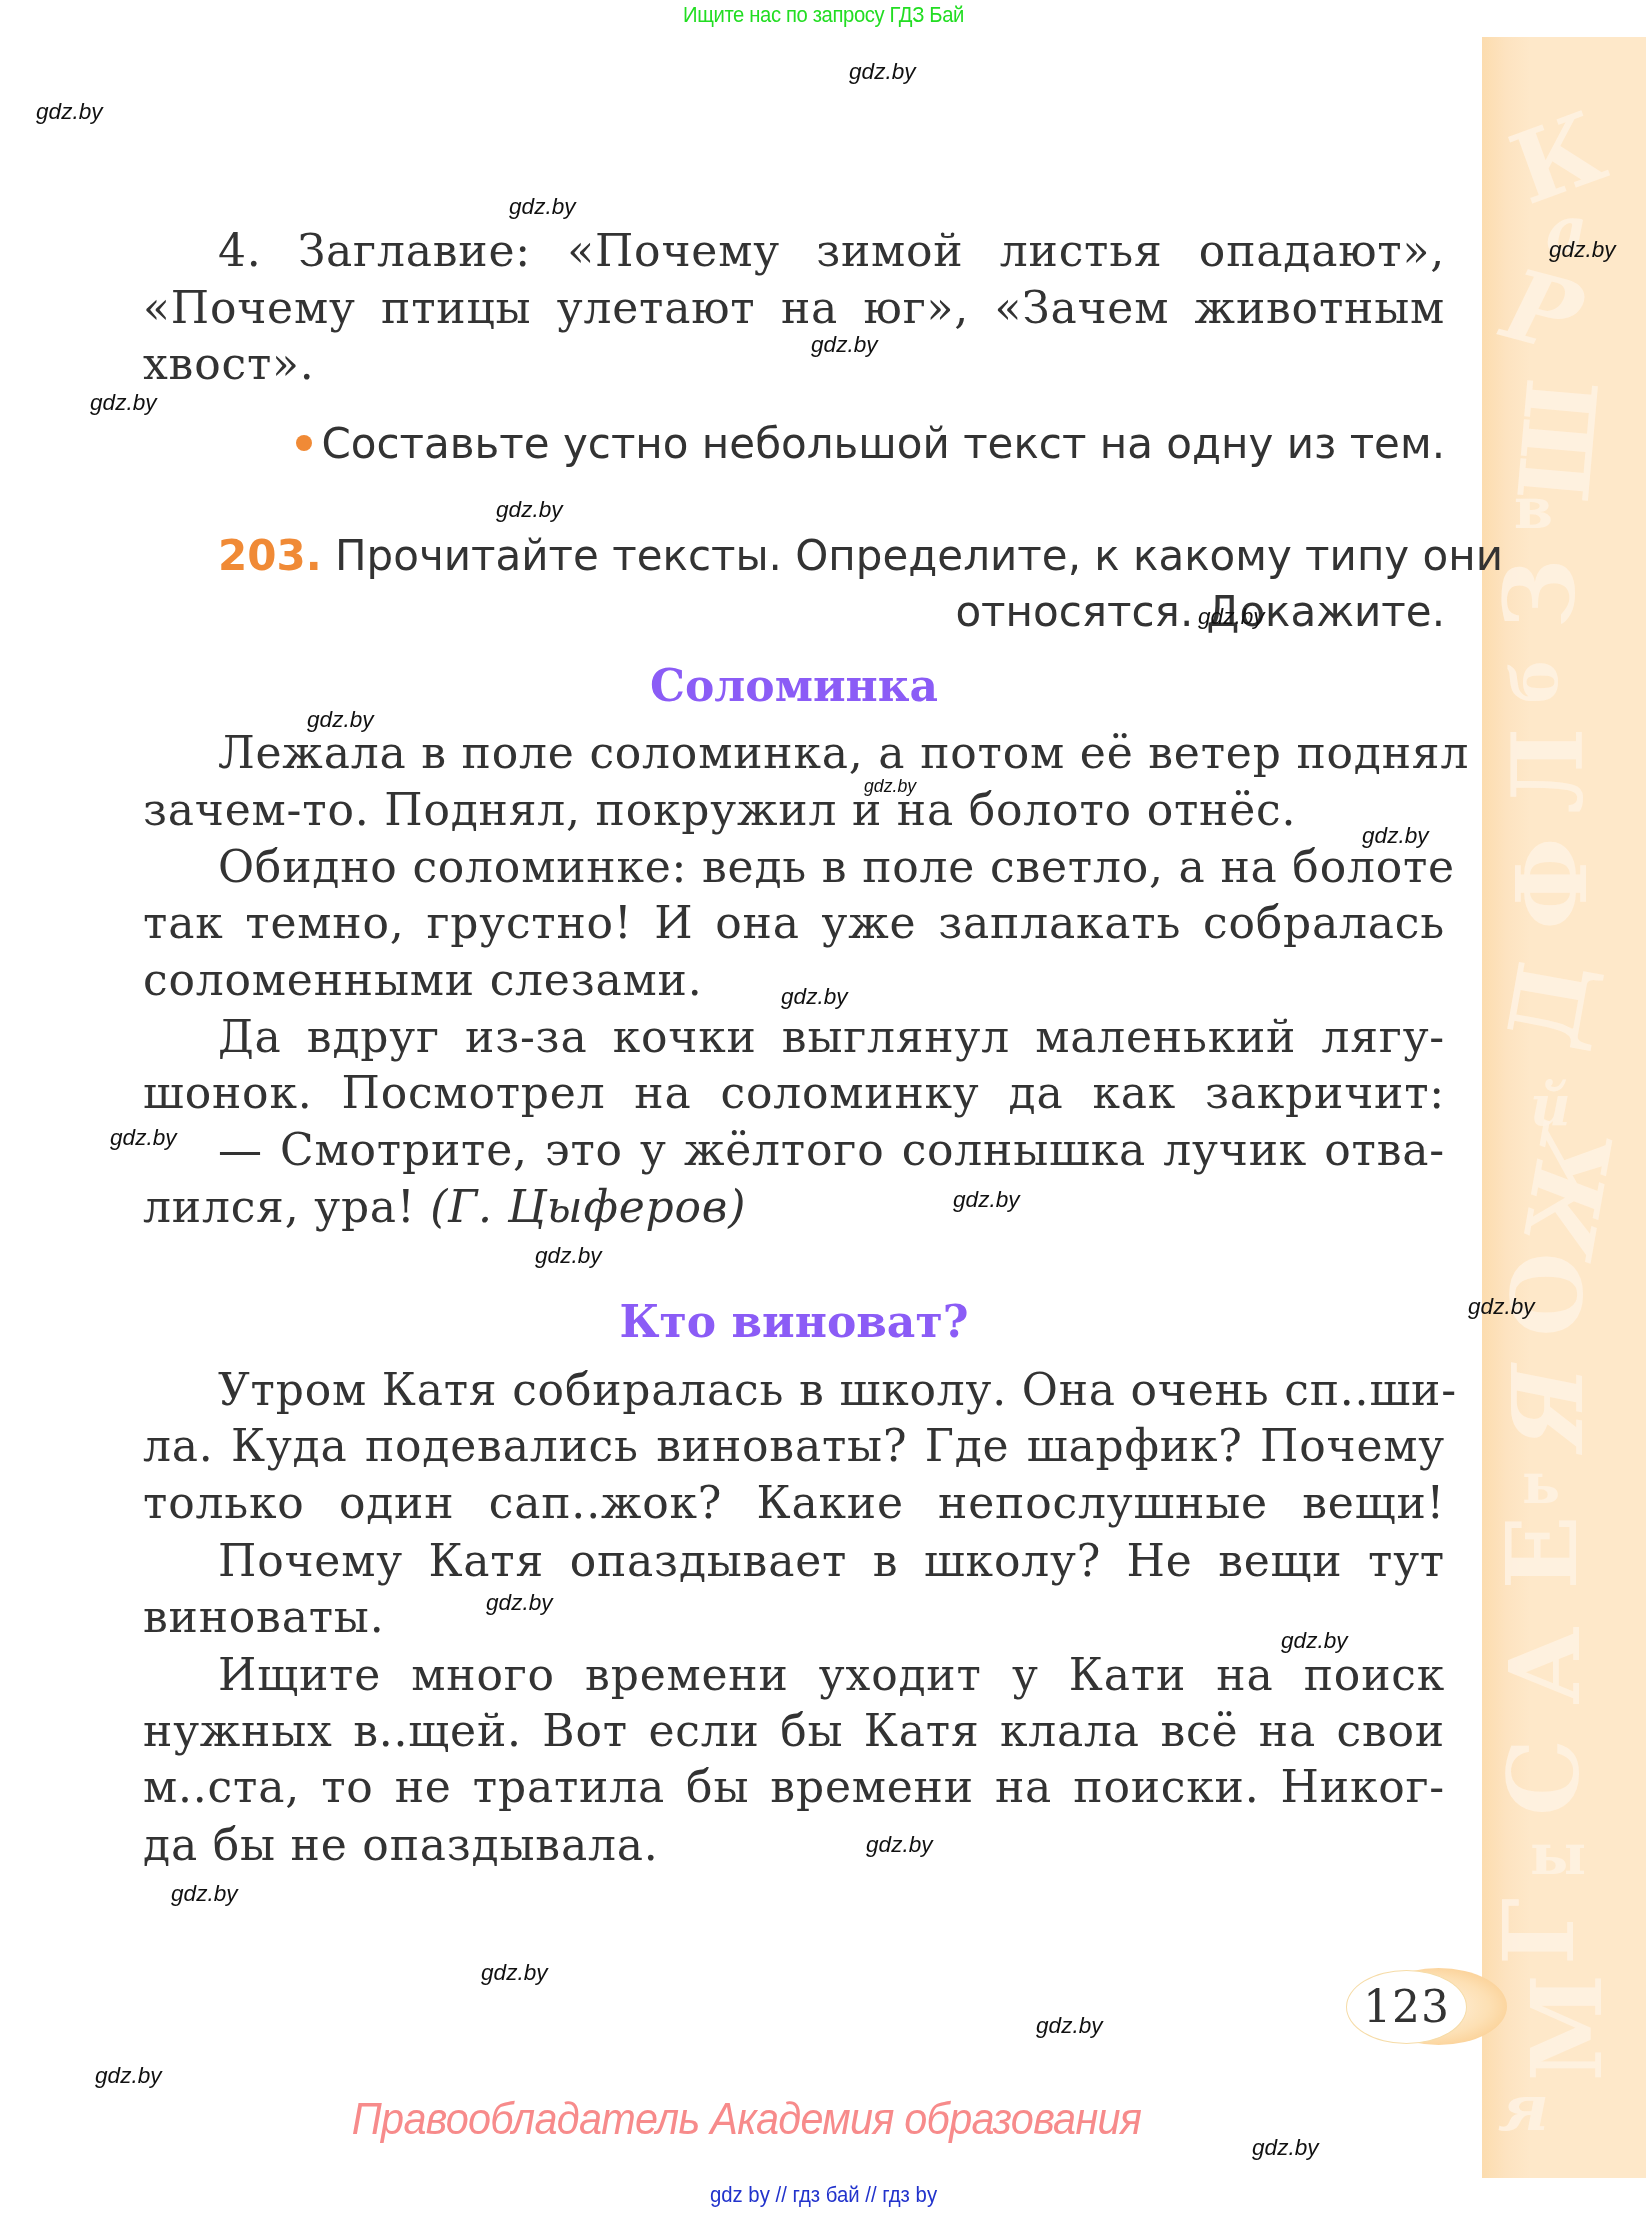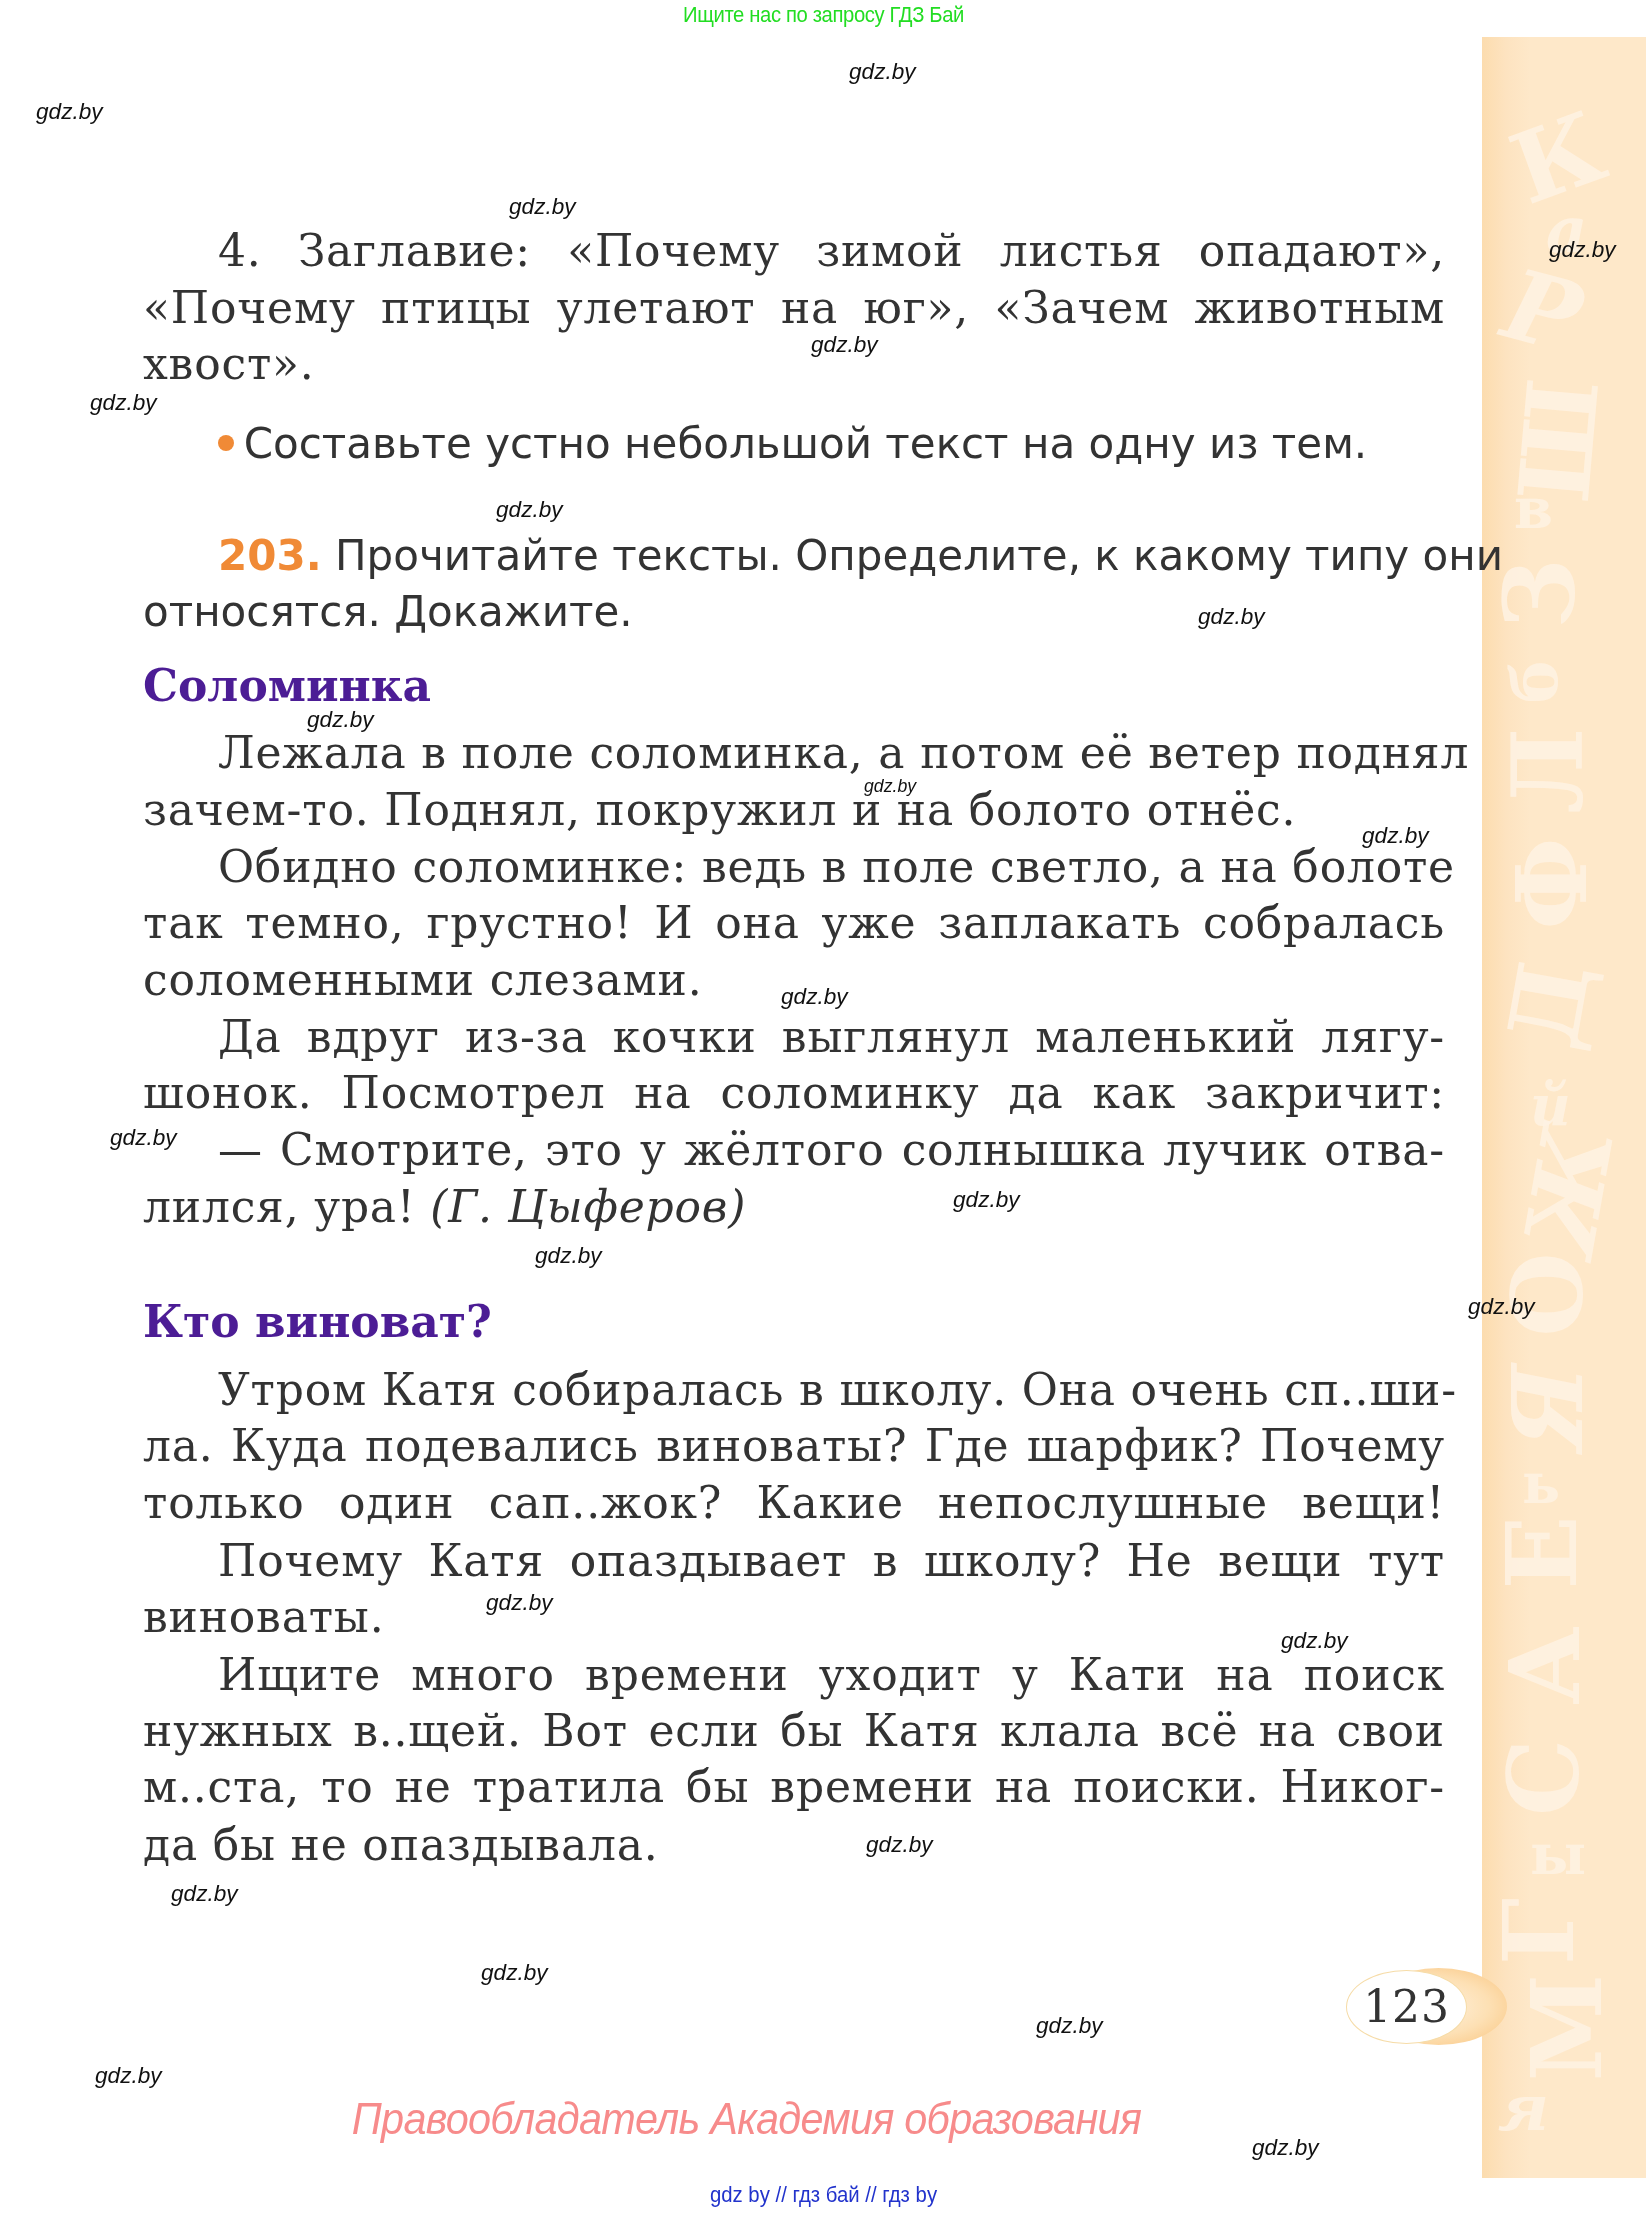--- a/index.html
+++ b/index.html
@@ -26,31 +26,31 @@
     position: absolute; color: #fff3e4; font-family: "DejaVu Serif", serif;
     font-weight: bold; font-size: 97px; line-height: 1; opacity: 0.85;
   }
   .text-block { position: absolute; left: 143px; width: 1302px; }
   .line {
     position: absolute; left: 0; width: 1302px; white-space: nowrap;
     font-family: "DejaVu Serif", serif; font-size: 44px; line-height: 56px;
     color: #333333; letter-spacing: 0.8px;
   }
   .line.justify { text-align: justify; text-align-last: justify; }
-  .sans { font-family: "DejaVu Sans", sans-serif; font-size: 42px; letter-spacing: 0; }
+  .sans { font-family: "DejaVu Sans", sans-serif; font-size: 42px; letter-spacing: 0; text-align: right; }
   .indent { left: 75px; width: 1227px; }
   .num { color: #f08a36; font-weight: bold; }
   .bullet {
     display: inline-block; width: 16px; height: 16px; border-radius: 50%;
     background: #f08a36; margin-right: 9.7px; vertical-align: middle; position: relative; top: -4px;
   }
   .title {
-    position: absolute; left: 0; width: 1302px; text-align: left;
+    position: absolute; left: 0; width: 1302px; text-align: center;
     font-family: "DejaVu Serif", serif; font-weight: bold; font-size: 44px;
-    line-height: 56px; color: #4c1d95;
+    line-height: 56px; color: #8b5cf6;
   }
   .italic { font-style: italic; }
   .page-num {
     position: absolute; left: 1346px; top: 1968px; width: 161px; height: 77px;
   }
   .page-num .back {
     position: absolute; left: 24px; top: 0; width: 137px; height: 77px; border-radius: 50%;
     background: radial-gradient(ellipse at 40% 50%, #fff4e4 0%, #fde0b4 55%, #f9c27a 100%);
   }
   .page-num .front {

